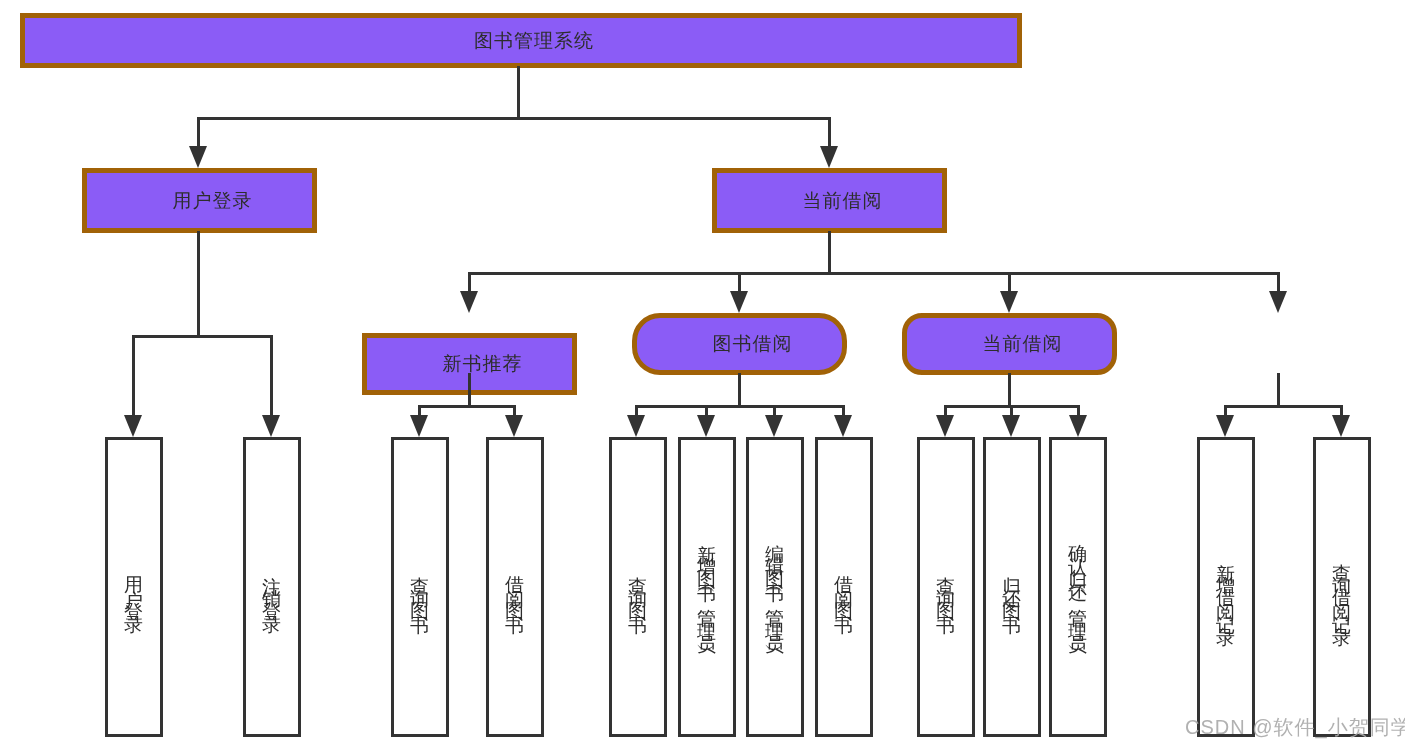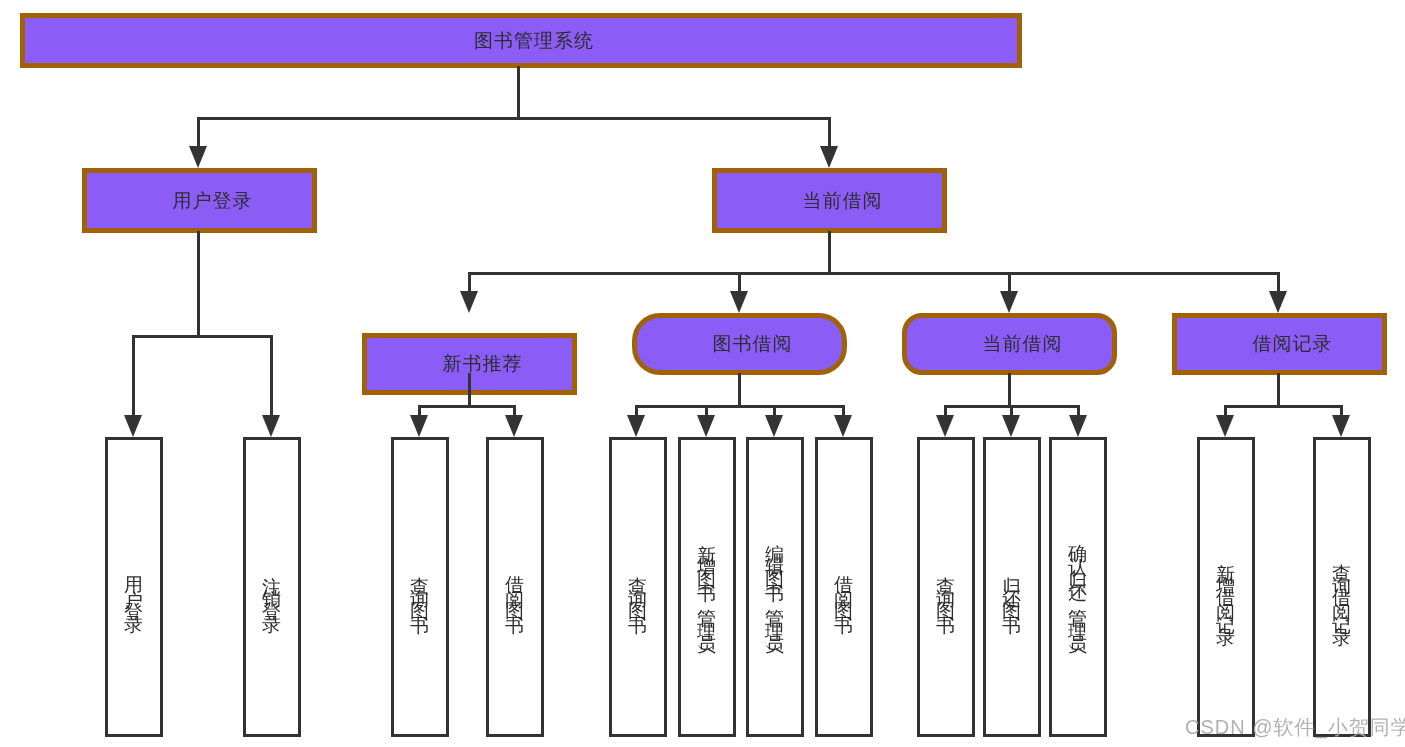--- a/index.html
+++ b/index.html
@@ -105,21 +105,20 @@
   <div class="vline" style="left:738px; top:272px; height:22px;"></div>
   <div class="arrow" style="left:730px; top:291px;"></div>
   <div class="vline" style="left:1008px; top:272px; height:22px;"></div>
   <div class="arrow" style="left:1000px; top:291px;"></div>
   <div class="vline" style="left:1277px; top:272px; height:22px;"></div>
   <div class="arrow" style="left:1269px; top:291px;"></div>
 
   <div class="node" style="left:362px; top:313px; width:215px; height:62px;margin-top:20px;">新书推荐</div>
   <div class="node" style="left:632px; top:313px; width:215px; height:62px;border-radius:28px;">图书借阅</div>
   <div class="node" style="left:902px; top:313px; width:215px; height:62px;border-radius:20px;">当前借阅</div>
-  <div class="node" style="left:1172px; top:313px; width:215px; height:62px;">借阅记录</div>
 
   <div class="vline" style="left:468px; top:373px; height:34px;"></div>
   <div class="vline" style="left:738px; top:373px; height:34px;"></div>
   <div class="vline" style="left:1008px; top:373px; height:34px;"></div>
   <div class="vline" style="left:1277px; top:373px; height:34px;"></div>
 
   <div class="hline" style="left:418px; top:405px; width:98px;"></div>
   <div class="hline" style="left:635px; top:405px; width:210px;"></div>
   <div class="hline" style="left:944px; top:405px; width:136px;"></div>
   <div class="hline" style="left:1224px; top:405px; width:119px;"></div>

